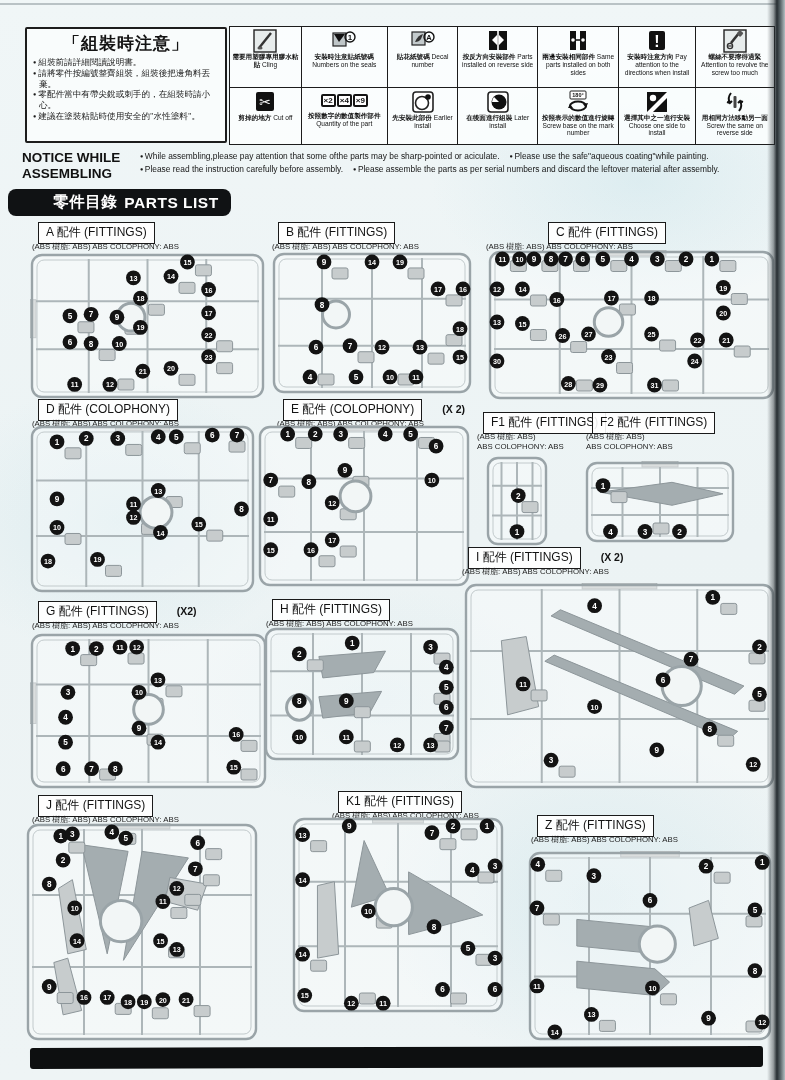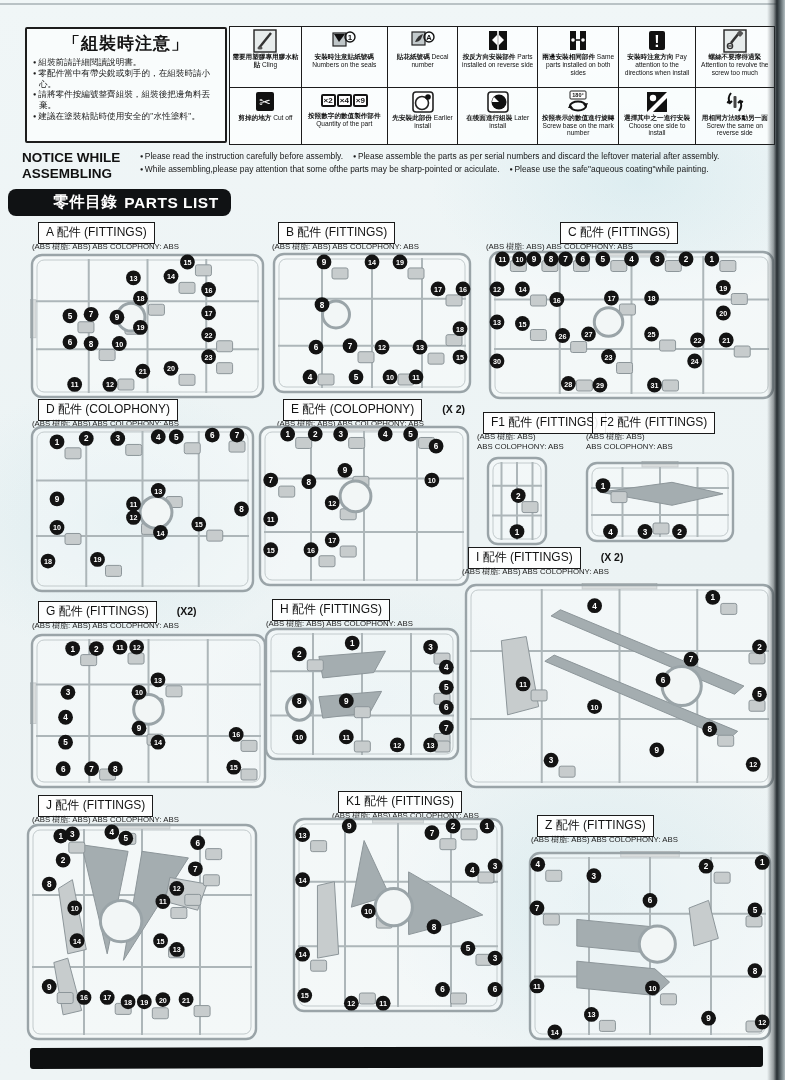--- a/index.html
+++ b/index.html
@@ -88,22 +88,22 @@
 </head>
 <body>
 
 <div id="page">
   <div class="hairline-top"></div>
 
   <div class="notice-box">
     <h1>「組裝時注意」</h1>
     <ul id="notice-items">
         <li>組裝前請詳細閱讀說明書。</li>
+        <li>請將零件按編號整齊組裝，組裝後把邊角料丟棄。</li>
         <li>零配件當中有帶尖銳或刺手的，在組裝時請小心。</li>
-        <li>請將零件按編號整齊組裝，組裝後把邊角料丟棄。</li>
         <li>建議在塗裝粘貼時使用安全的"水性塗料"。</li>
       </ul>
   </div>
 
   <div class="icon-table" id="icon-table">
       <div class="icon-cell">
         <div class="icon-glyph">
           <svg width="24" height="24" viewBox="0 0 24 24">
             <rect x="1" y="1" width="22" height="22" fill="#e7ecec" stroke="#222" stroke-width="1.4"></rect>
             <line x1="6" y1="19" x2="18" y2="4" stroke="#333" stroke-width="2.4"></line>
@@ -248,22 +248,22 @@
         <div class="icon-cap"><span>用相同方法移動另一面</span><span class="en"> Screw the same on reverse side</span></div>
       </div>
     </div>
 
   <div class="nwa">
     <div class="nwa-title">
       <span>NOTICE WHILE</span><br>
       <span>ASSEMBLING</span>
     </div>
     <div class="nwa-bullets" id="nwa-bullets">
+        <div><span class="b">While assembling,please pay attention that some ofthe parts may be sharp-pointed or aciculate.</span><span class="b">Please use the safe"aqueous coating"while painting.</span></div>
         <div><span class="b">Please read the instruction carefully before assembly.</span><span class="b">Please assemble the parts as per serial numbers and discard the leftover material after assembly.</span></div>
-        <div><span class="b">While assembling,please pay attention that some ofthe parts may be sharp-pointed or aciculate.</span><span class="b">Please use the safe"aqueous coating"while painting.</span></div>
       </div>
   </div>
 
   <div class="pl-badge">
     <span>零件目錄</span>
     <span>PARTS LIST</span>
   </div>
 
   <div id="sections">
       <div class="sec-header" style="left: 38px; top: 222px;"><span class="sec-label">A 配件 (FITTINGS)</span></div>
@@ -442,21 +442,21 @@
         </g>
         <g>
           <circle cx="118" cy="124.96" r="7.4" fill="#131313"></circle>
           <text x="118" y="125.46" text-anchor="middle" dominant-baseline="central" font-size="7.2" fill="#fff" class="pnum">10</text>
         </g>
         <g>
           <circle cx="144" cy="124.96" r="7.4" fill="#131313"></circle>
           <text x="144" y="125.46" text-anchor="middle" dominant-baseline="central" font-size="7.2" fill="#fff" class="pnum">11</text>
         </g>
       </svg>
-      <div class="sec-header" style="left: 516px; top: 222px; padding-left: 44px;"><span class="sec-label">C 配件 (FITTINGS)</span></div>
+      <div class="sec-header" style="left: 504px; top: 222px; padding-left: 44px;"><span class="sec-label">C 配件 (FITTINGS)</span></div>
       <div class="sec-material" style="left: 486px; top: 242px;">(ABS 樹脂: ABS) ABS COLOPHONY: ABS</div>
       <svg class="sprue" width="287" height="150" viewBox="0 0 287 150" style="left: 488px; top: 250px; position: absolute;">
         <rect x="109.06" y="0" width="68.88" height="6" fill="#c6cccd" stroke="#aab2b5" stroke-width="1"></rect>
         <rect x="2" y="2" width="283" height="146" rx="10" fill="rgba(255,255,255,0.35)" stroke="#9aa4a8" stroke-width="2.4"></rect>
         <rect x="7" y="7" width="273" height="136" rx="7" fill="none" stroke="#c2cacc" stroke-width="1"></rect>
         <line x1="71.75" y1="6" x2="71.75" y2="144" stroke="#adb6b9" stroke-width="2"></line>
         <line x1="143.5" y1="6" x2="143.5" y2="144" stroke="#adb6b9" stroke-width="2"></line>
         <line x1="215.25" y1="6" x2="215.25" y2="144" stroke="#adb6b9" stroke-width="2"></line>
         <line x1="6" y1="49.5" x2="281" y2="49.5" stroke="#adb6b9" stroke-width="2"></line>
         <line x1="6" y1="99" x2="281" y2="99" stroke="#adb6b9" stroke-width="2"></line>

